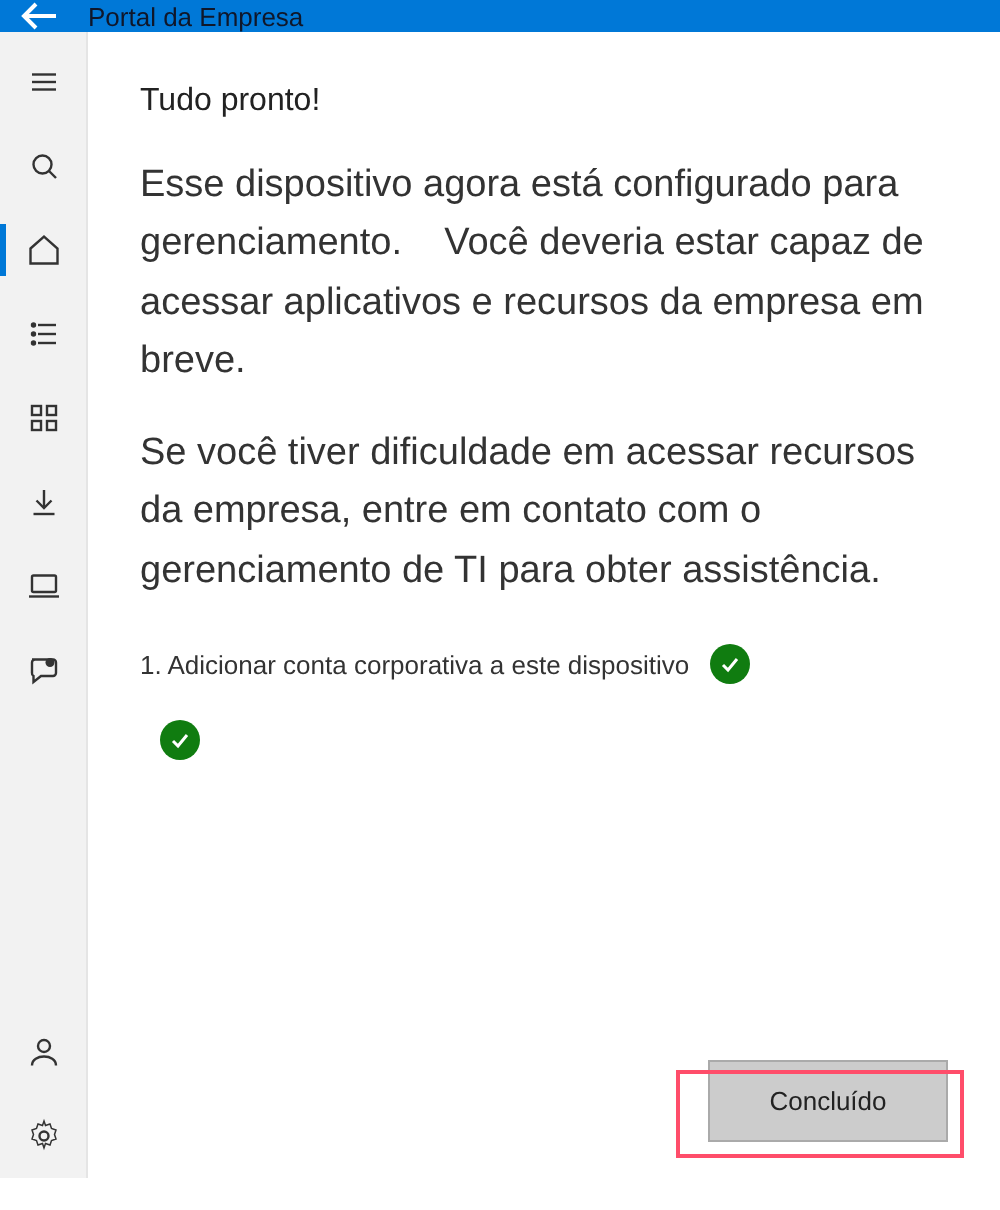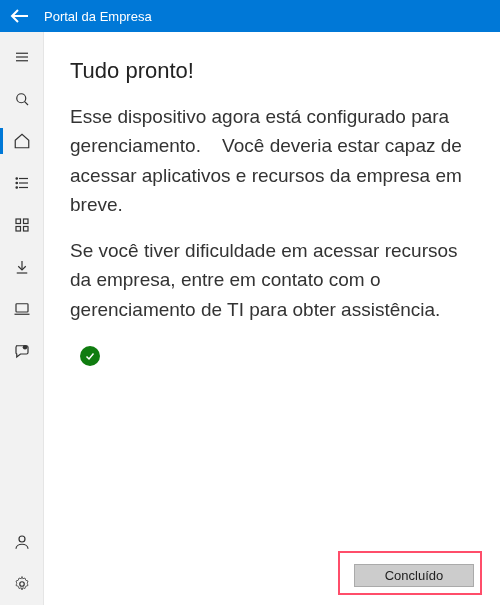--- a/index.html
+++ b/index.html
@@ -8,23 +8,23 @@
     width: 500px;
     height: 605px;
     font-family: "Segoe UI", Arial, sans-serif;
     font-size: 13px;
     color: #333;
     background: #fff;
     overflow: hidden;
     position: relative;
   }
   .titlebar {
-    height: 32px;
+    height: 16px;
     background: #0078d7;
-    color: #ffffff;
+    color: #0f172a;
     display: flex;
     align-items: center;
     padding: 0 8px;
   }
   .back-btn {
     width: 24px;
     height: 24px;
     display: flex;
     align-items: center;
     justify-content: center;
@@ -68,21 +68,21 @@
   }
   .nav-item svg { width: 18px; height: 18px; }
   .content {
     flex: 1;
     padding: 22px 26px 18px 26px;
     display: flex;
     flex-direction: column;
     position: relative;
   }
   h1.page-title {
-    font-size: 22px;
+    font-size: 16px;
     font-weight: 400;
     margin: 4px 0 18px 0;
     color: #222;
   }
   .para {
     font-size: 19px;
     line-height: 1.55;
     color: #333;
     margin-bottom: 16px;
   }
@@ -109,21 +109,21 @@
   }
   .check-badge svg { width: 12px; height: 12px; }
   .footer {
     margin-top: auto;
     display: flex;
     justify-content: flex-end;
     padding-top: 10px;
   }
   .done-btn {
     min-width: 120px;
-    height: 23px;
+    height: 41px;
     background: #cccccc;
     border: 1px solid #aaa;
     font-size: 13px;
     color: #222;
     cursor: pointer;
     font-family: inherit;
   }
   .highlight-box {
     position: absolute;
     border: 2px solid #ff4d6a;
@@ -231,26 +231,37 @@
       <span>Você deveria estar capaz de acessar aplicativos e recursos da empresa em breve.</span>
     </div>
 
     <div class="para">
       <span>Se você tiver dificuldade em acessar recursos da empresa, entre em contato</span>
       <span>com o gerenciamento de TI para obter assistência.</span>
     </div>
 
     <div class="steps">
       <div class="step-row">
+        <span class="step-text">
+          <span>1.</span>
+          <span>Adicionar conta corporativa a este dispositivo</span>
+        </span>
         <span class="check-badge">
           <svg viewBox="0 0 24 24" fill="none" stroke="#fff" stroke-width="3">
               <polyline points="5 13 10 18 19 7"></polyline>
             </svg>
         </span>
       </div>
+      <div class="step-row">
+        <span class="check-badge">
+          <svg viewBox="0 0 24 24" fill="none" stroke="#fff" stroke-width="3">
+              <polyline points="5 13 10 18 19 7"></polyline>
+            </svg>
+        </span>
+      </div>
     </div>
 
     <div class="footer">
       <button class="done-btn">Concluído</button>
     </div>
 
     <div class="highlight-box"></div>
   </div>
 
 </div>

